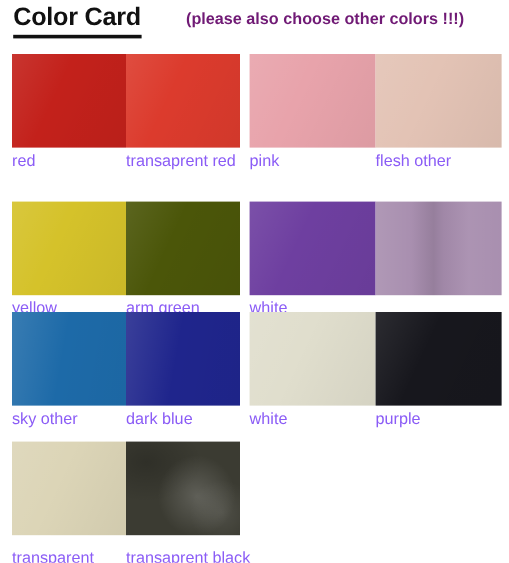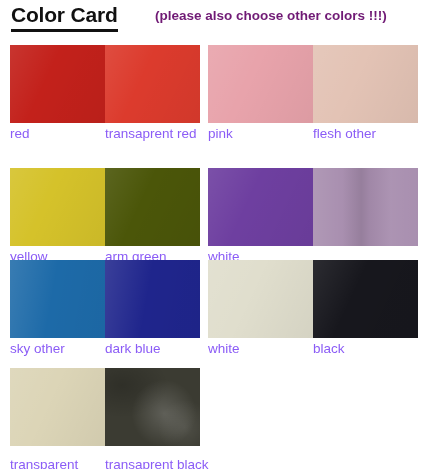--- a/index.html
+++ b/index.html
@@ -211,21 +211,21 @@
         <div class="sheen tex-soft"></div>
       </div>
       <div class="swatch c3" style="background-color: rgb(23, 23, 29);">
         <div class="sheen tex-soft"></div>
       </div>
     </div>
     <div class="label-band">
       <div class="label lbl0">sky other</div>
       <div class="label lbl2">white</div>
       <div class="label lbl1">dark blue</div>
-      <div class="label lbl3">black</div>
+      <div class="label lbl3">purple</div>
     </div>
   </div>
 
   <div class="row" id="row4">
     <div class="swatch-band">
       <div class="swatch c0" style="background-color: rgb(220, 213, 183);">
         <div class="sheen tex-soft"></div>
       </div>
       <div class="swatch c1" style="background-color: rgb(59, 59, 50);">
         <div class="sheen tex-mottle"></div>

